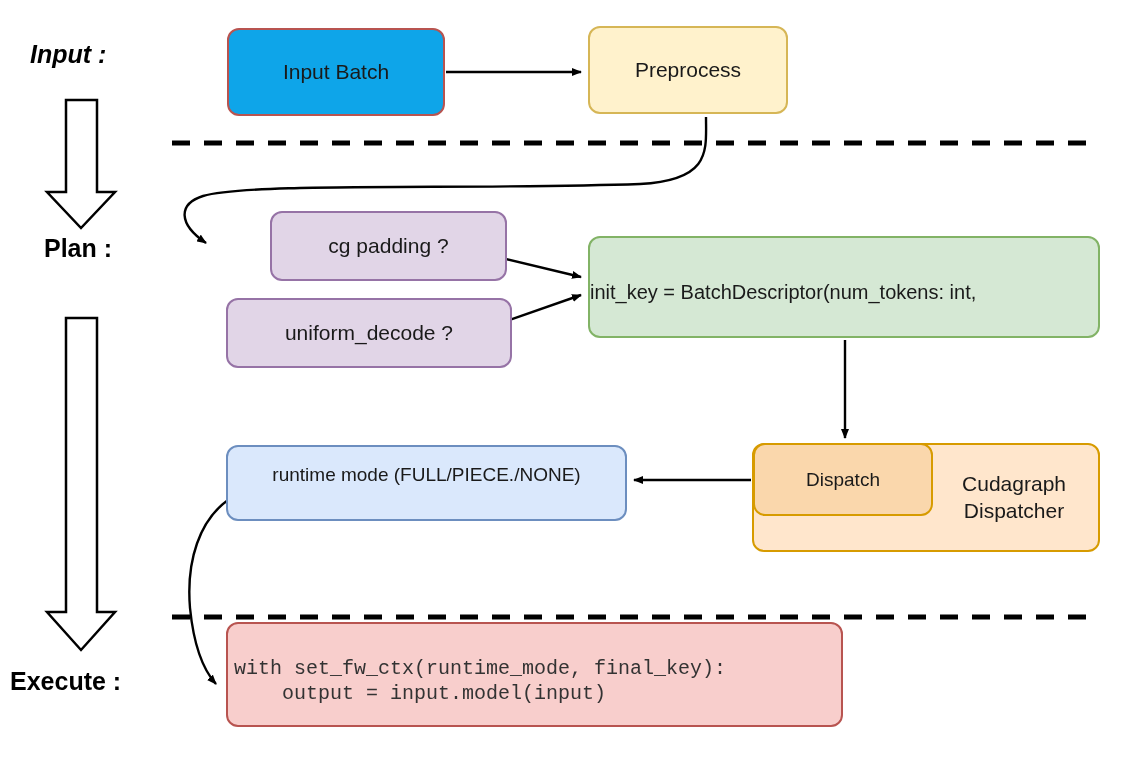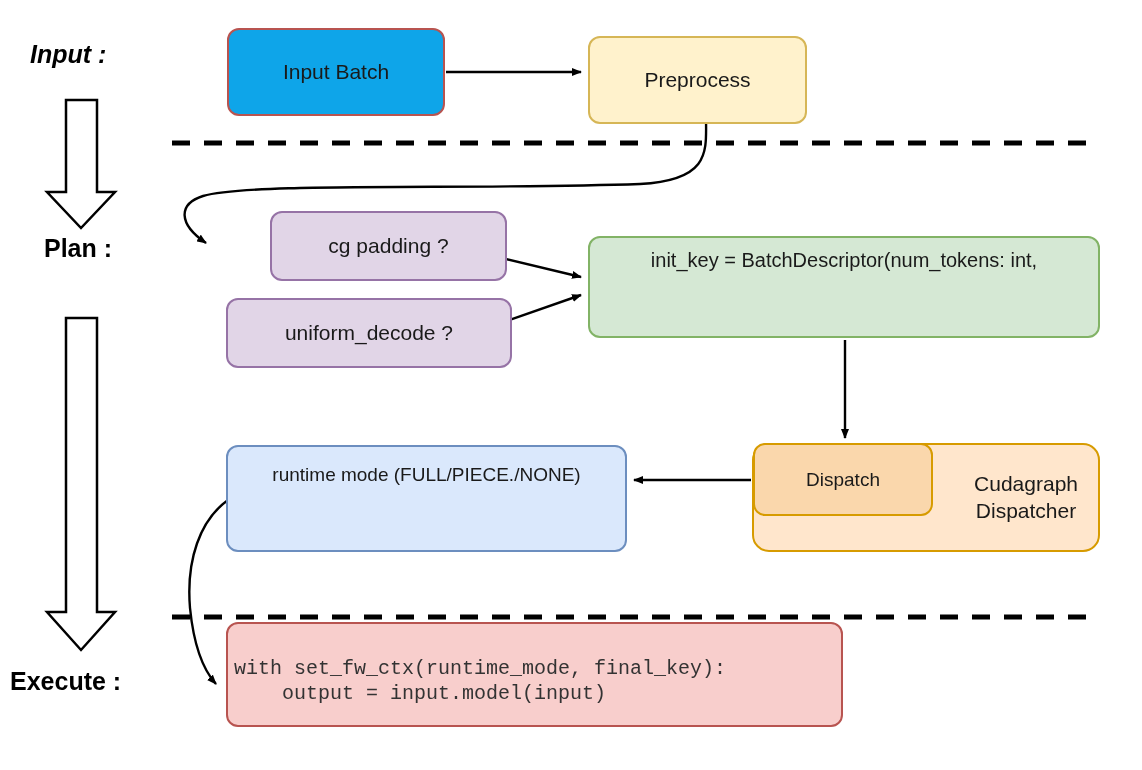--- a/index.html
+++ b/index.html
@@ -55,22 +55,21 @@
   }
   .code-text {
     display: block;
     white-space: pre;
     text-align: left;
     color: #333333;
   }
   .dispatcher-outer {
     align-items: center;
     justify-content: flex-end;
-    padding-right: 20px;
-    border-radius: 17px;
+    padding-right: 32px;
   }
 </style>
 </head>
 <body>
 
 <div id="canvas">
 
   <svg class="svg-layer" viewBox="0 0 1142 770" xmlns="http://www.w3.org/2000/svg">
     <defs>
       <marker id="arrowhead" markerWidth="10" markerHeight="8" refX="9" refY="4" orient="auto" markerUnits="userSpaceOnUse">
@@ -100,46 +99,46 @@
   </svg>
 
   <div class="stage-label" style="left:30px; top:40px; font-size:25px;font-style:italic;">Input :</div>
   <div class="stage-label" style="left:44px; top:234px; font-size:25px;">Plan :</div>
   <div class="stage-label" style="left:10px; top:667px; font-size:25px;">Execute :</div>
 
   <div class="node" style="left:227px; top:28px; width:218px; height:88px; background:#0ea5e9; border-color:#b85450; font-size:21px;">
     <span class="node-text">Input Batch</span>
   </div>
 
-  <div class="node" style="left:588px; top:36px; width:219px; height:88px; background:#fff2cc; border-color:#d6b656; font-size:21px;">
+  <div class="node" style="left:588px; top:26px; width:200px; height:88px; background:#fff2cc; border-color:#d6b656; font-size:21px;">
     <span class="node-text">Preprocess</span>
   </div>
 
   <div class="node" style="left:226px; top:211px; width:237px; height:70px; background:#e1d5e7; border-color:#9673a6; font-size:21px;margin-left:44px;">
     <span class="node-text">cg padding ?</span>
   </div>
 
   <div class="node" style="left:226px; top:298px; width:286px; height:70px; background:#e1d5e7; border-color:#9673a6; font-size:21px;">
     <span class="node-text">uniform_decode ?</span>
   </div>
 
-  <div class="node" style="left:588px; top:236px; width:512px; height:102px; background:#d5e8d4; border-color:#82b366; font-size:20px; flex-direction:column; justify-content:flex-start; padding-top:10px;">
+  <div class="node" style="left:588px; top:236px; width:512px; height:102px; background:#d5e8d4; border-color:#82b366; font-size:20px; flex-direction:row; justify-content:flex-start; padding-top:10px;">
     <span class="node-text">init_key = BatchDescriptor(num_tokens: int,</span>
   </div>
 
   <div class="node dispatcher-outer" style="left:752px; top:443px; width:348px; height:109px; background:#ffe6cc; border-color:#d79b00; font-size:21px;">
     <span class="node-text">Cudagraph
 Dispatcher</span>
   </div>
 
   <div class="node" style="left:753px; top:443px; width:180px; height:73px; background:#fad7ac; border-color:#d79b00; font-size:19px;">
     <span class="node-text">Dispatch</span>
   </div>
 
-  <div class="node" style="left:226px; top:445px; width:401px; height:107px; background:#dae8fc; border-color:#6c8ebf; font-size:19px; flex-direction:column; justify-content:flex-start; padding-top:16px;">
+  <div class="node" style="left:226px; top:445px; width:401px; height:76px; background:#dae8fc; border-color:#6c8ebf; font-size:19px; flex-direction:column; justify-content:flex-start; padding-top:16px;">
     <span class="node-text">runtime mode (FULL/PIECE./NONE)</span>
   </div>
 
   <div class="node code-node" style="left:226px; top:622px; width:617px; height:105px; background:#f8cecc; border-color:#b85450; font-size:20px; flex-direction:column; justify-content:center; align-items:flex-start; padding-top:12px; padding-left:6px;">
     <span class="code-text">with set_fw_ctx(runtime_mode, final_key):</span>
     <span class="code-text">    output = input.model(input)</span>
   </div>
 
 </div>
 

